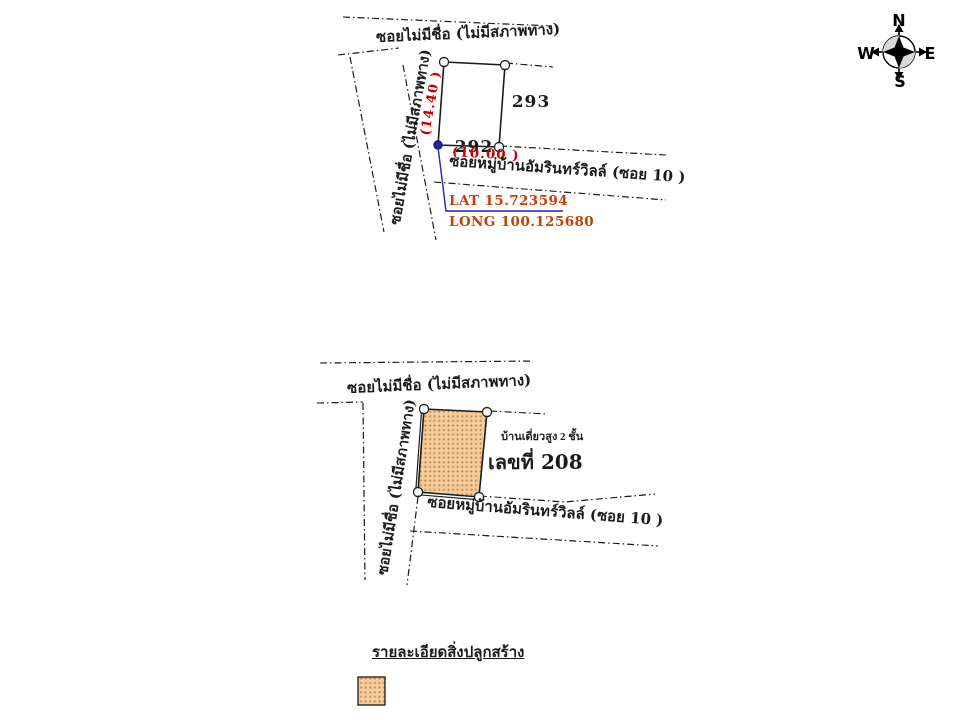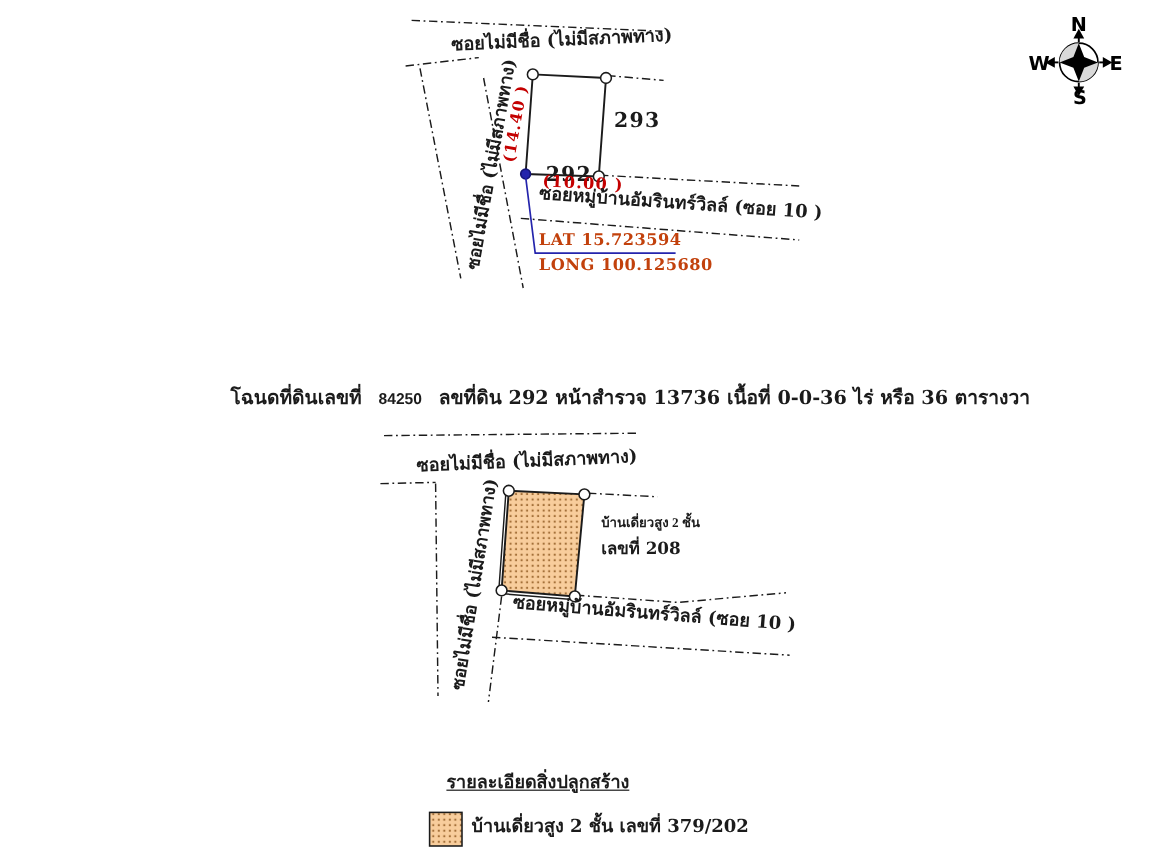--- a/index.html
+++ b/index.html
@@ -31,21 +31,21 @@
   #lat{left:449px;top:193px;font-size:13.5px;}
   #long{left:449px;top:214px;font-size:13.5px;}
   #deed-line{left:192px;top:323px;font-size:16px;}
   #deed-line .deed-no{
     font-family:"Liberation Sans","DejaVu Sans",sans-serif;font-weight:700;
     font-size:13px;margin:0 14px;
   }
   #road3-top{left:347px;top:376px;font-size:15px;transform:rotate(-2.5deg);}
   #road3-left{left:396px;top:487px;font-size:14.5px;transform:translate(-50%,-50%) rotate(-81deg);}
   #bldg-line1{left:501px;top:430px;font-size:11px;font-family:Liberation Serif, serif;}
-  #bldg-line2{left:501px;top:451px;font-size:14px;}
+  #bldg-line2{left:488px;top:451px;font-size:20px;}
   #road4{left:427px;top:503px;font-size:15px;transform:rotate(4.5deg);}
   #legend-heading{left:372px;top:644px;font-size:15px;text-decoration:underline;}
   #legend-item{left:393px;top:680px;font-size:15px;}
 </style>
 </head>
 <body>
 
 <div id="stage">
 
   <svg width="960" height="720" viewBox="0 0 960 720">
@@ -124,26 +124,22 @@
   <div class="lbl" id="road1-top">ซอยไม่มีชื่อ (ไม่มีสภาพทาง)</div>
   <div class="lbl rot-left" id="road1-left">ซอยไม่มีชื่อ (ไม่มีสภาพทาง)</div>
   <div class="lbl red" id="dim-width">(14.40 )</div>
   <div class="lbl ctr" id="parcel-292">292</div>
   <div class="lbl ctr" id="parcel-293">293</div>
   <div class="lbl red" id="dim-front">(10.00 )</div>
   <div class="lbl" id="road2">ซอยหมู่บ้านอัมรินทร์วิลล์ (ซอย 10 )</div>
   <div class="lbl blue" id="lat">LAT 15.723594</div>
   <div class="lbl blue" id="long">LONG 100.125680</div>
 
-  <div class="lbl" id="deed-line">
-    <span>โฉนดที่ดินเลขที่</span><span class="deed-no">84250</span><span>ลขที่ดิน 292 หน้าสำรวจ 13736 เนื้อที่ 0-0-36 ไร่ หรือ 36 ตารางวา</span>
-  </div>
 
   <div class="lbl" id="road3-top">ซอยไม่มีชื่อ (ไม่มีสภาพทาง)</div>
   <div class="lbl" id="road3-left">ซอยไม่มีชื่อ (ไม่มีสภาพทาง)</div>
   <div class="lbl" id="bldg-line1">บ้านเดี่ยวสูง 2 ชั้น</div>
   <div class="lbl" id="bldg-line2">เลขที่ 208</div>
   <div class="lbl" id="road4">ซอยหมู่บ้านอัมรินทร์วิลล์ (ซอย 10 )</div>
 
   <div class="lbl" id="legend-heading">รายละเอียดสิ่งปลูกสร้าง</div>
-  <div class="lbl" id="legend-item">บ้านเดี่ยวสูง 2 ชั้น เลขที่ 379/202</div>
 
 </div>
 
 </body></html>

